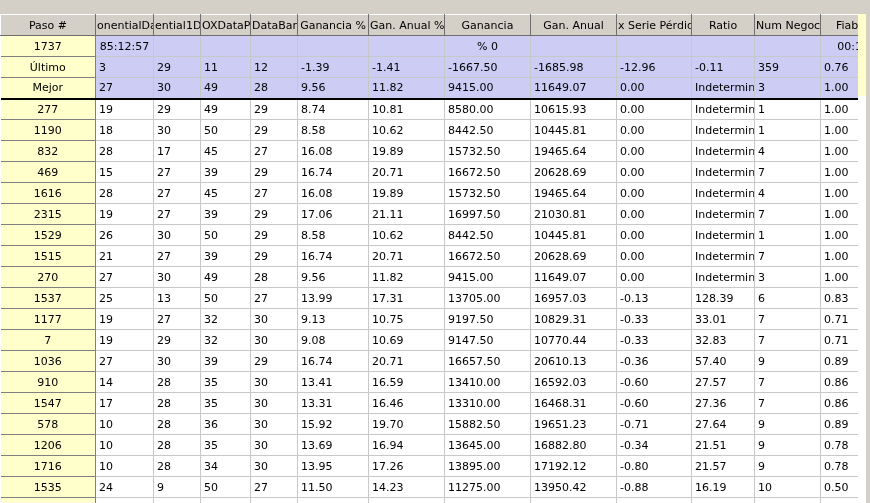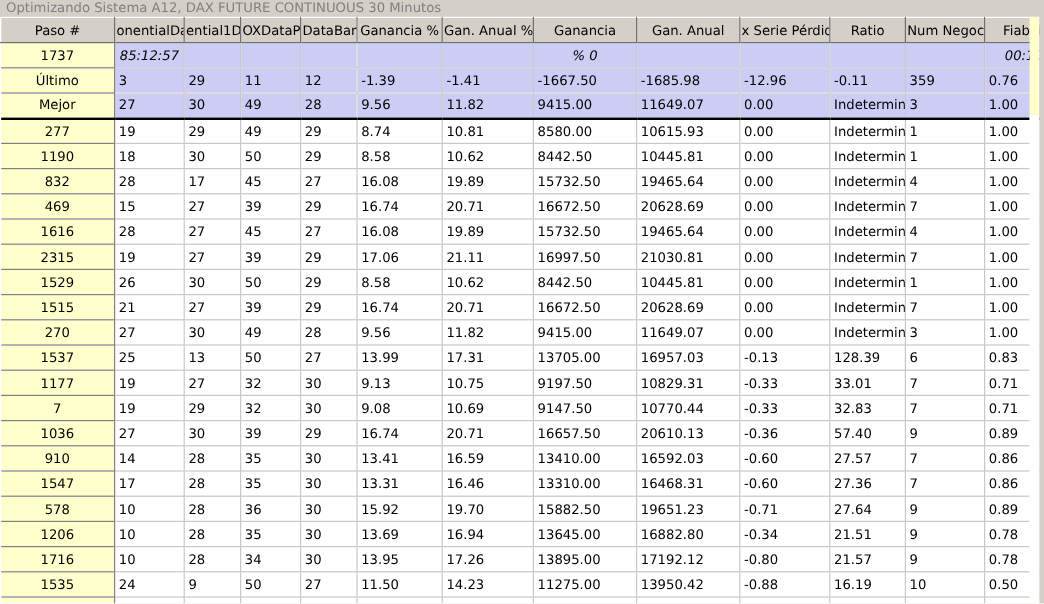--- a/index.html
+++ b/index.html
@@ -89,21 +89,21 @@
   }
   tr.hl td {
     background: #ccccf5;
   }
   tr.hl td.rowhead {
     background: #ffffcc;
   }
   tr.lastHl td {
     border-bottom: 2px solid #000000;
   }
-  td.center { text-align: center; font-style: italic; }
+  td.center { text-align: center; }
   
   .gutter {
     position: absolute;
     right: 0;
     top: 0;
     width: 8px;
     height: 489px;
     background: #ffffcc;
   }
   .gutter-lower {
@@ -113,21 +113,20 @@
     width: 8px;
     bottom: 0;
     background: #ffffff;
   }
 </style>
 </head>
 <body>
 
 <div class="window">
 
-  <div class="titlebar">Optimizando Sistema A12, DAX FUTURE CONTINUOUS 30 Minutos</div>
 
   <div class="grid">
     <div class="gutter"></div>
     <div class="gutter-lower"></div>
     <table class="sheet">
       <colgroup id="colgroup">
           <col style="width: 95px;">
           <col style="width: 58px;">
           <col style="width: 47px;">
           <col style="width: 50px;">

